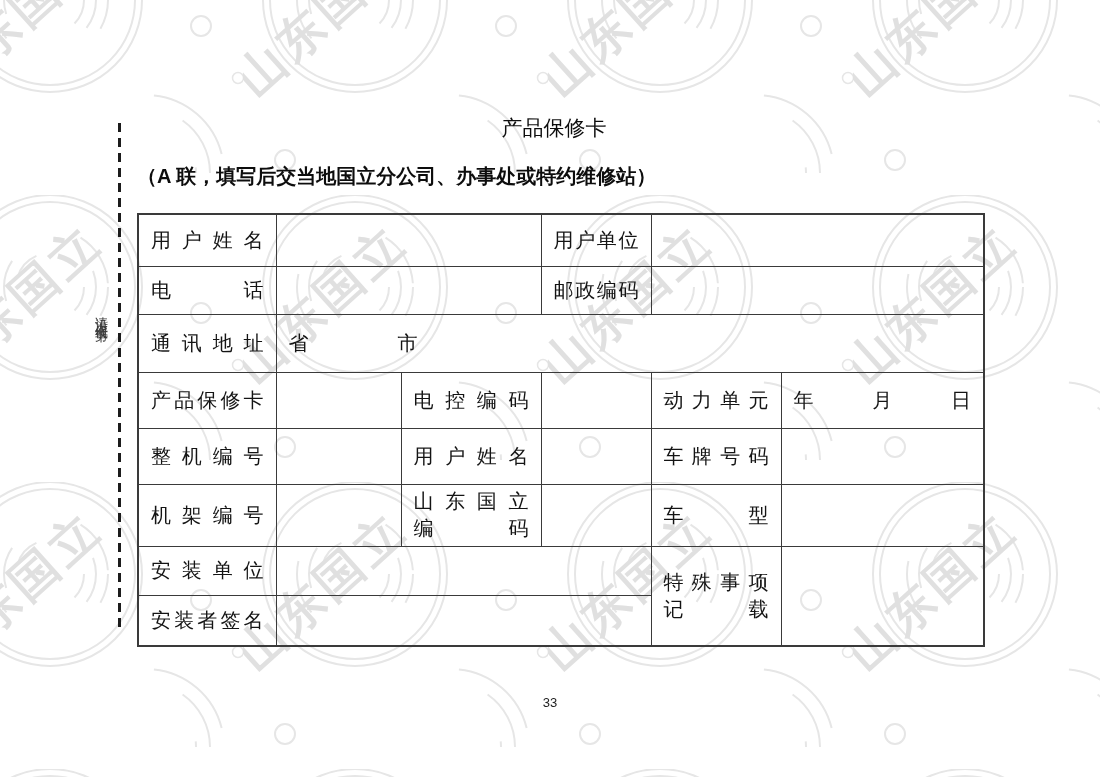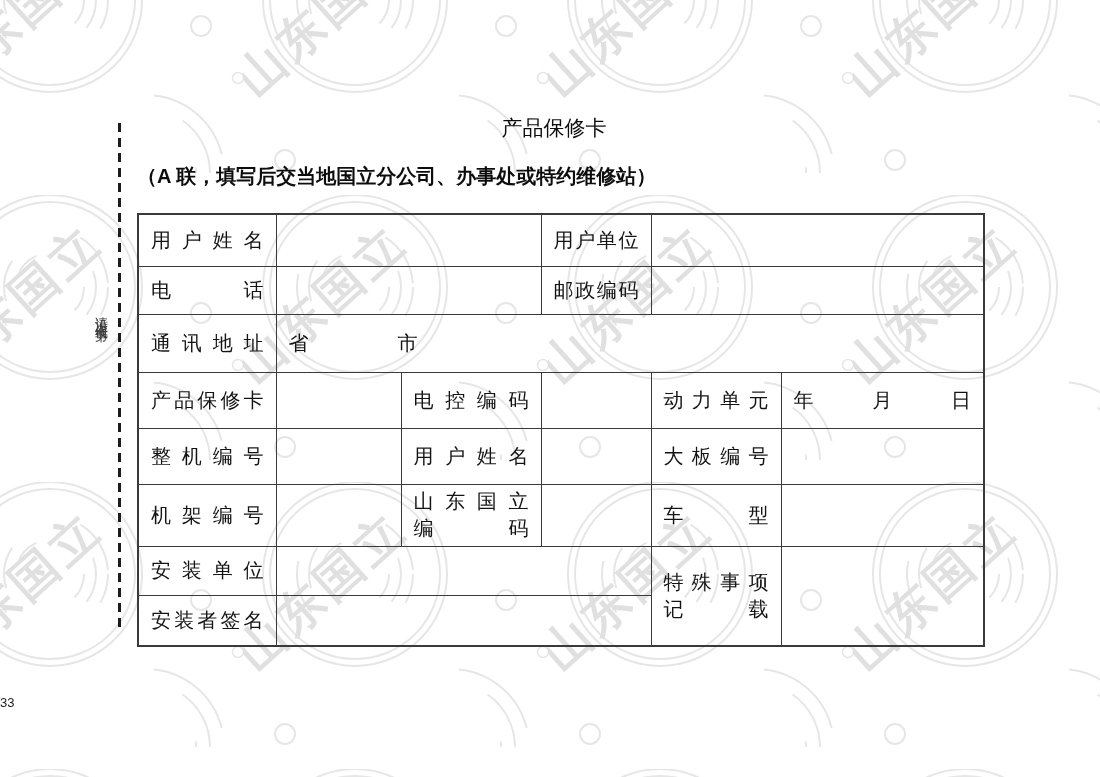--- a/index.html
+++ b/index.html
@@ -51,21 +51,21 @@
   }
   #form-table { border:2px solid #3a3a3a;padding-left:24px; }
   td.jlabel { text-align:justify; text-align-last:justify; }
   .jline { display:block; text-align:justify; text-align-last:justify; line-height:1.35; }
   td.datecell { text-align:justify; text-align-last:justify; padding:0 18px 0 44px; }
   td.addr { padding-left:130px;margin-top:28px; }
   td.addr .addr-part2 { margin-left:84px; }
   
   #page-number {
     position:absolute; left:0; top:695px; width:1100px; z-index:1;
-    text-align:left; font-size:13px; color:#222;
+    text-align:center; font-size:13px; color:#222;
     font-family:"Liberation Sans", sans-serif;
   }
 </style>
 </head>
 <body>
 
 <div id="page">
 
   <svg id="wm-svg" width="1100" height="777">
     <defs>
@@ -130,21 +130,21 @@
       <td class="jlabel">电控编码</td>
       <td></td>
       <td class="jlabel">动力单元</td>
       <td class="datecell">年月日</td>
     </tr>
     <tr style="height:56px">
       <td class="jlabel">整机编号</td>
       <td></td>
       <td class="jlabel">用户姓名</td>
       <td></td>
-      <td class="jlabel">大板编号</td>
+      <td class="jlabel">车牌号码</td>
       <td></td>
     </tr>
     <tr style="height:62px">
       <td class="jlabel">机架编号</td>
       <td></td>
       <td>
         <span class="jline">山东国立</span>
         <span class="jline">编码</span>
       </td>
       <td></td>

